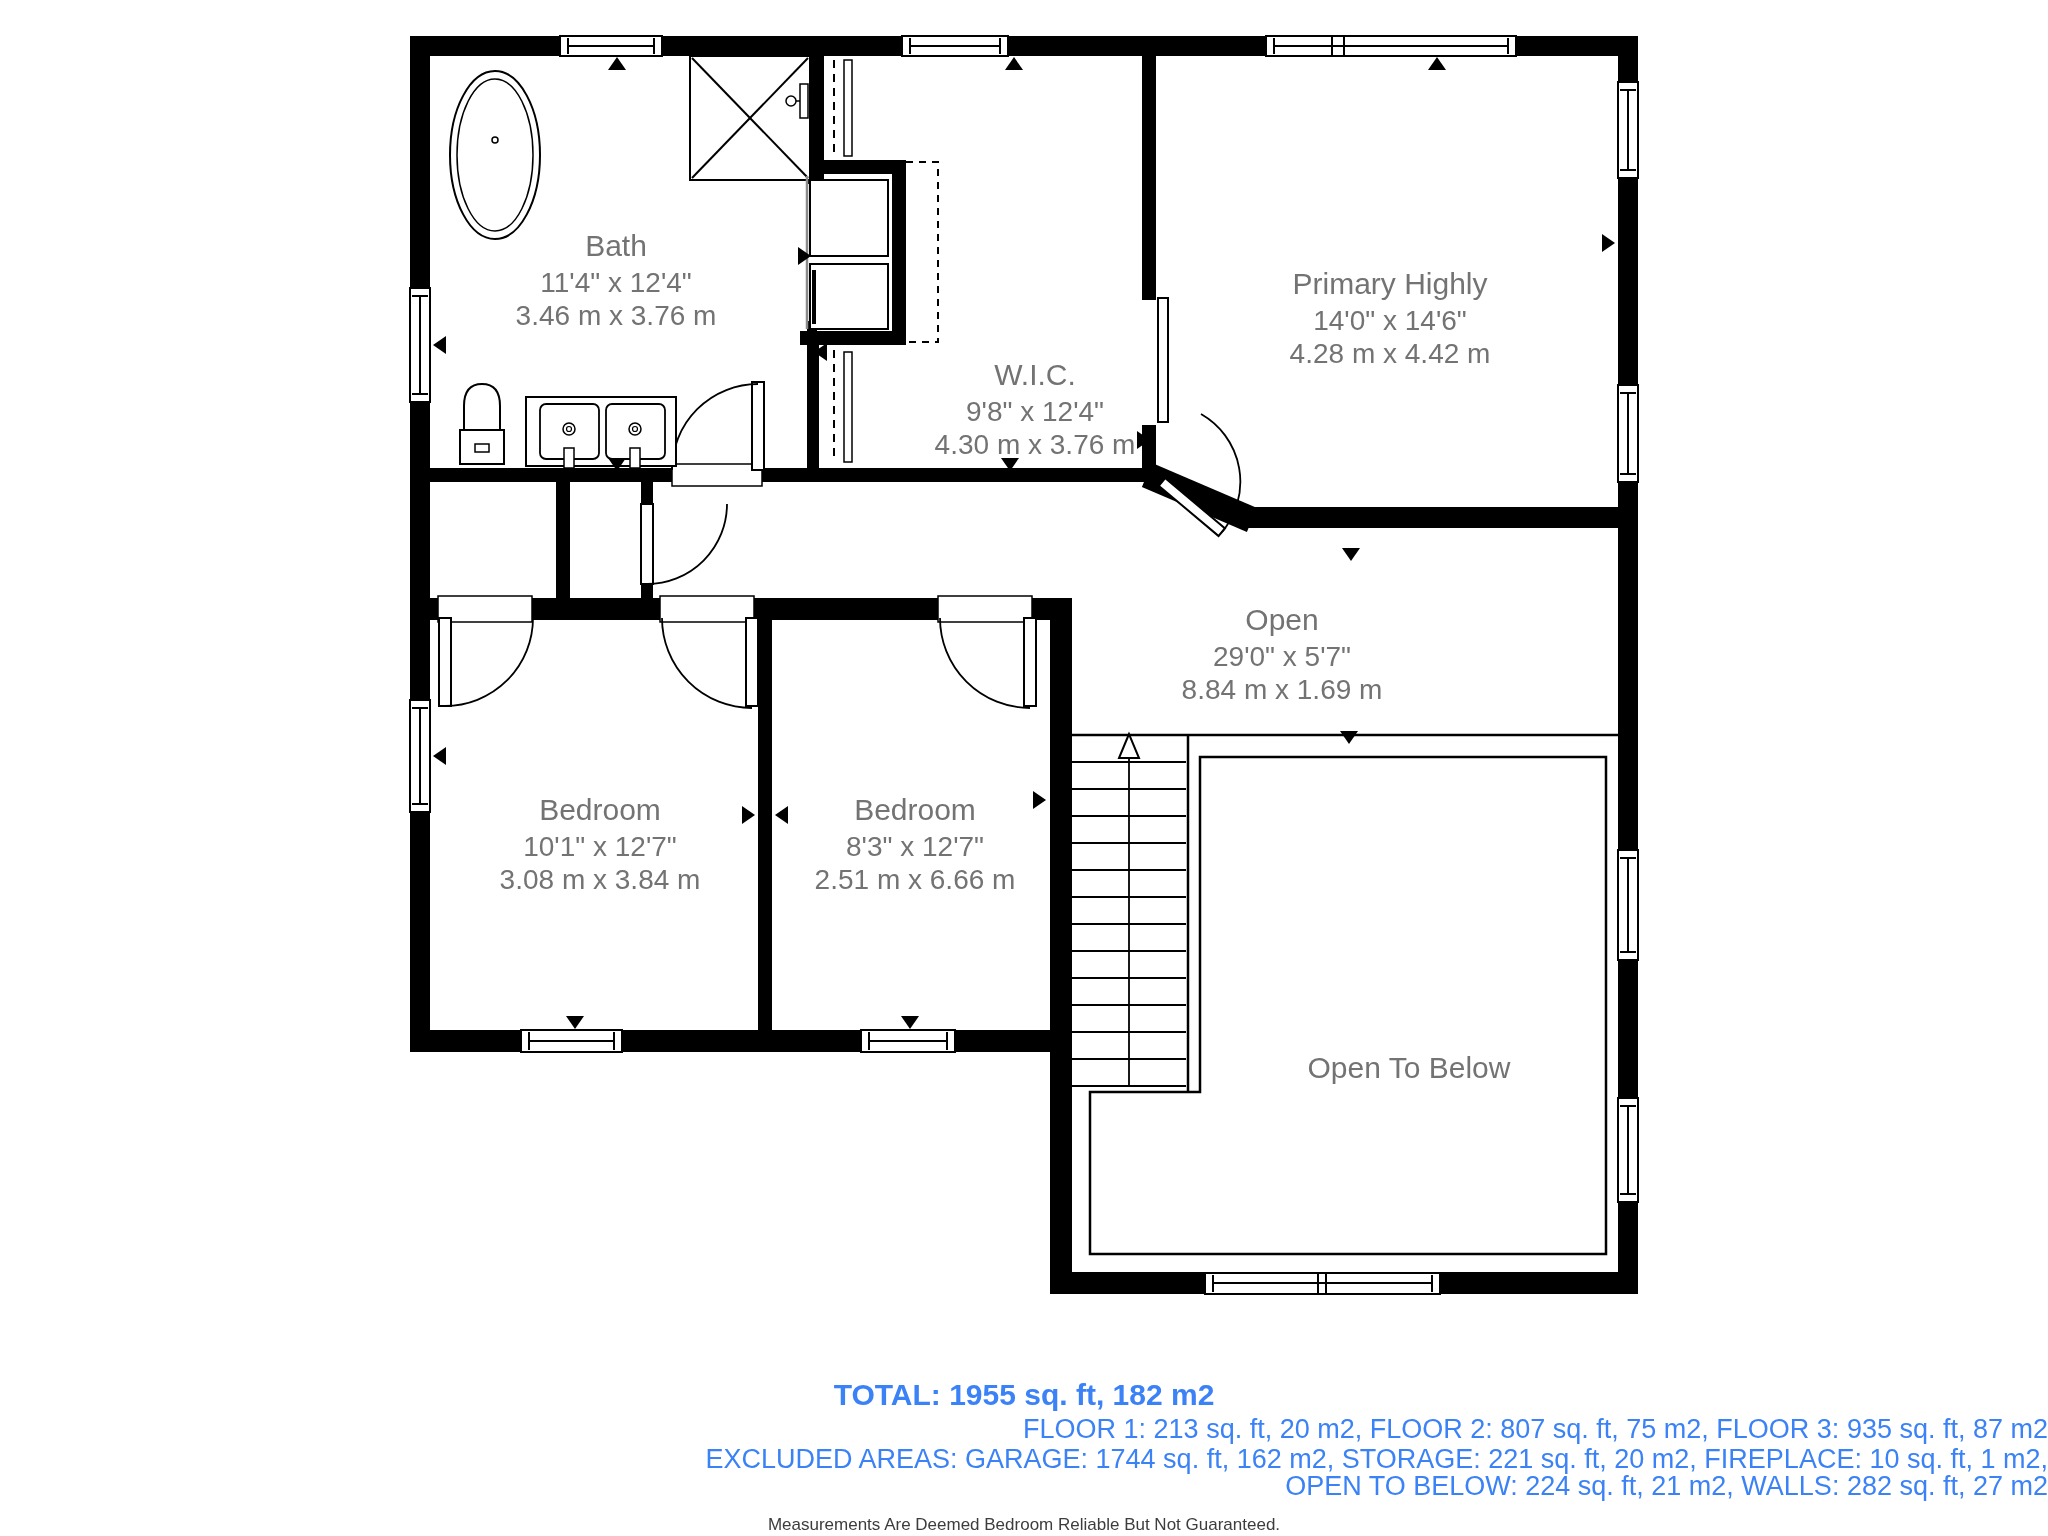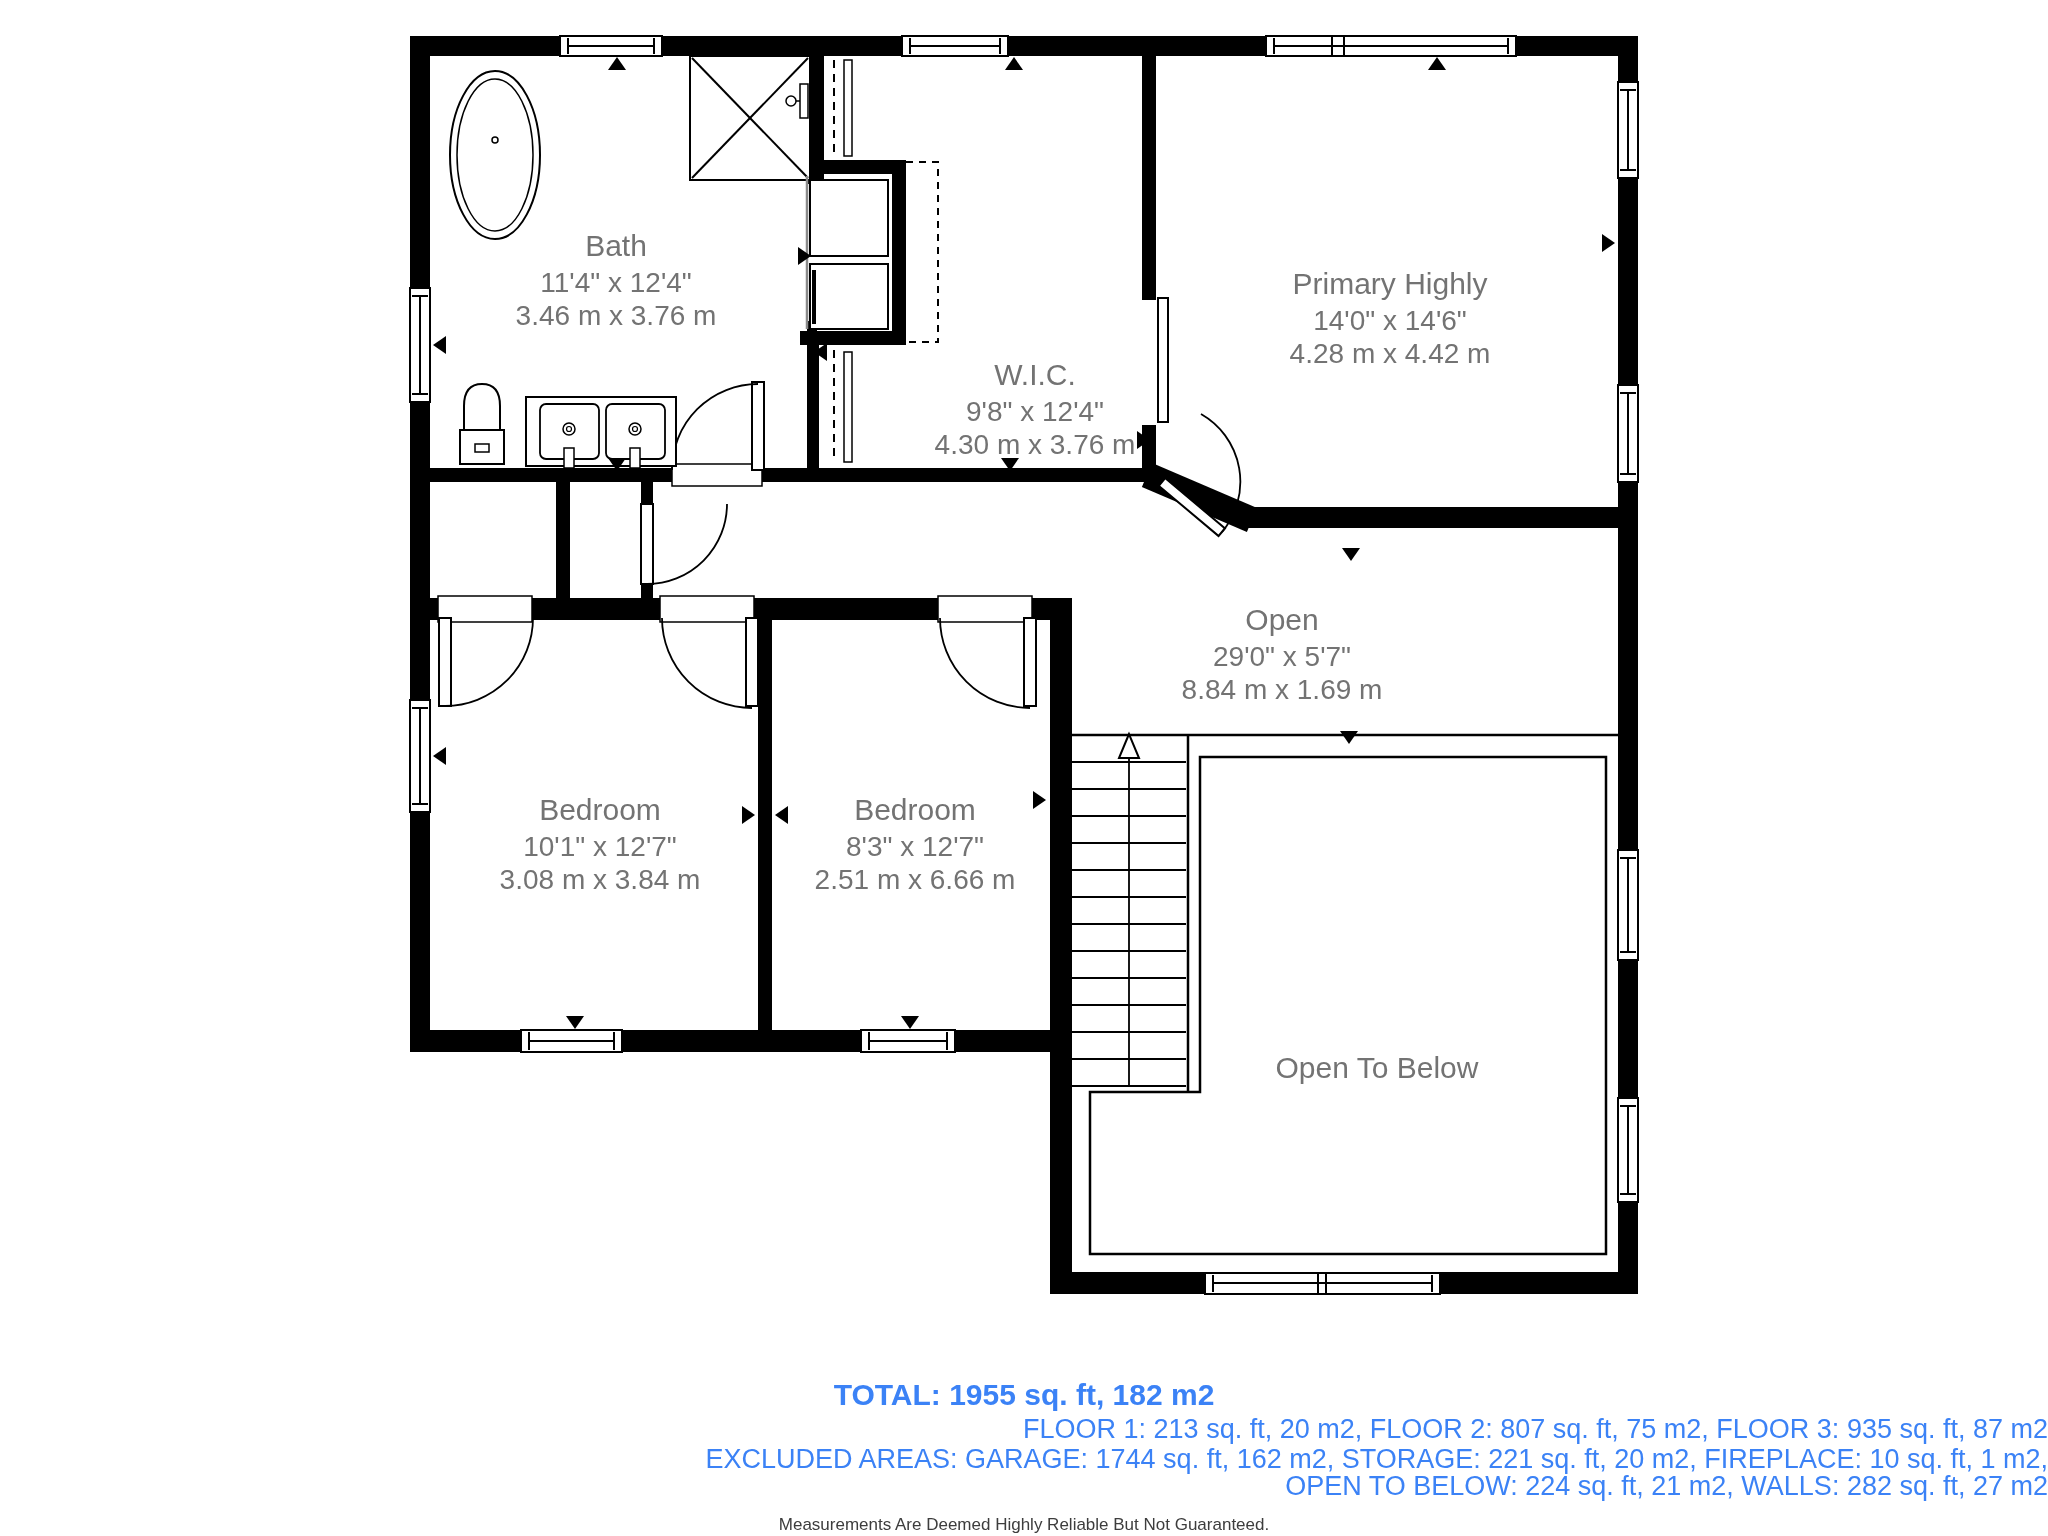--- a/index.html
+++ b/index.html
@@ -280,21 +280,21 @@
 <div class="room-label" style="left:600px; top:790px;">
   <div class="room-name">Bedroom</div>
   <div class="room-dim">10'1" x 12'7"</div>
   <div class="room-dim">3.08 m x 3.84 m</div>
 </div>
 <div class="room-label" style="left:915px; top:790px;">
   <div class="room-name">Bedroom</div>
   <div class="room-dim">8'3" x 12'7"</div>
   <div class="room-dim">2.51 m x 6.66 m</div>
 </div>
-<div class="room-label" style="left:1377px; top:1048px;">
+<div class="room-label" style="left:1409px; top:1048px;">
   <div class="room-name">Open To Below</div>
 </div>
 
 <div class="footer-line footer-total" style="top:1378px;">TOTAL: 1955 sq. ft, 182 m2</div>
 <div class="footer-line footer-sub" style="top:1414px;">FLOOR 1: 213 sq. ft, 20 m2, FLOOR 2: 807 sq. ft, 75 m2, FLOOR 3: 935 sq. ft, 87 m2</div>
 <div class="footer-line footer-sub" style="top:1444px;">EXCLUDED AREAS: GARAGE: 1744 sq. ft, 162 m2, STORAGE: 221 sq. ft, 20 m2, FIREPLACE: 10 sq. ft, 1 m2,</div>
 <div class="footer-line footer-sub" style="top:1471px;">OPEN TO BELOW: 224 sq. ft, 21 m2, WALLS: 282 sq. ft, 27 m2</div>
-<div class="footer-line footer-small" style="top:1515px;">Measurements Are Deemed Highly Reliable But Not Guaranteed.</div>
+<div class="footer-line footer-small" style="top:1515px;">Measurements Are Deemed Bedroom Reliable But Not Guaranteed.</div>
 
 </body></html>

